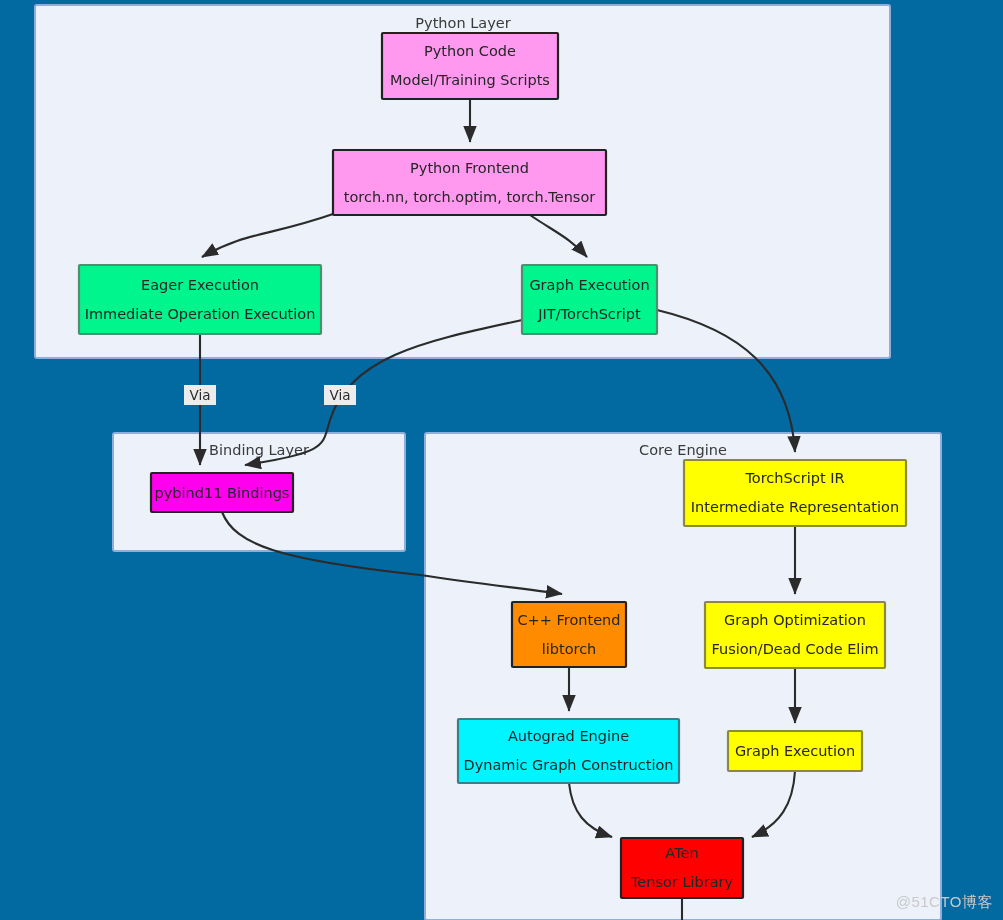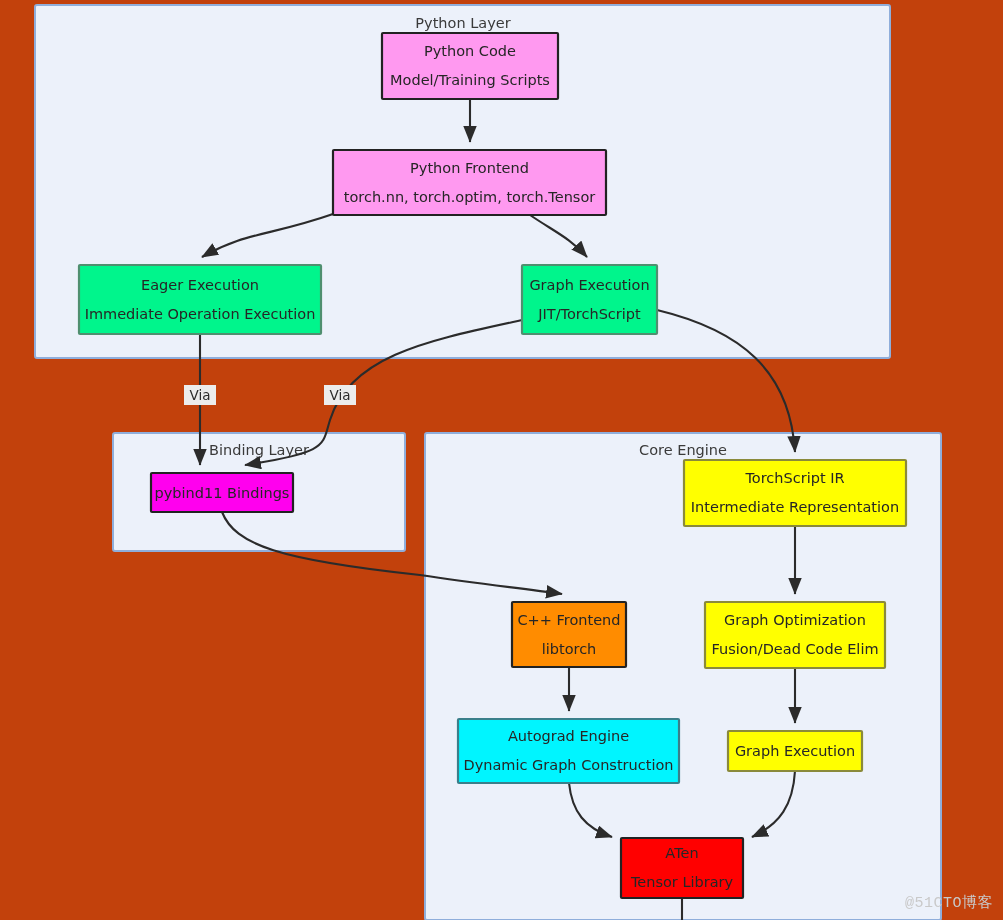--- a/index.html
+++ b/index.html
@@ -7,21 +7,21 @@
     padding: 0;
     background: #ffffff;
   }
   body {
     font-family: "DejaVu Sans", sans-serif;
   }
   #canvas {
     position: relative;
     width: 1003px;
     height: 920px;
-    background: #c2410c;
+    background: #0369a1;
     overflow: hidden;
   }
   svg.diagram {
     position: absolute;
     top: 0;
     left: 0;
     width: 1003px;
     height: 920px;
   }
   .cluster-rect {
@@ -58,21 +58,21 @@
     font-family: "DejaVu Sans", sans-serif;
     font-size: 13.5px;
     fill: #2b2b2b;
     text-anchor: middle;
     dominant-baseline: middle;
   }
   .watermark {
     position: absolute;
     right: 10px;
     bottom: 8px;
-    font-family: Liberation Mono, monospace;
+    font-family: Liberation Sans, sans-serif;
     font-size: 15px;
     color: #c9c9c9;
     letter-spacing: 0.5px;
     user-select: none;
   }
 </style>
 </head>
 <body>
 
 <div id="canvas">

